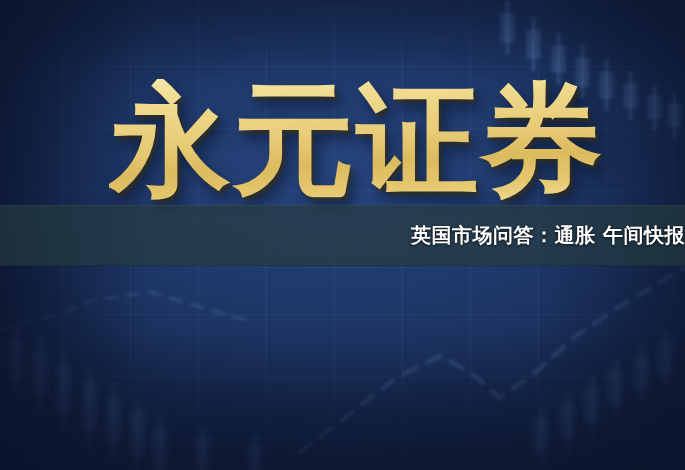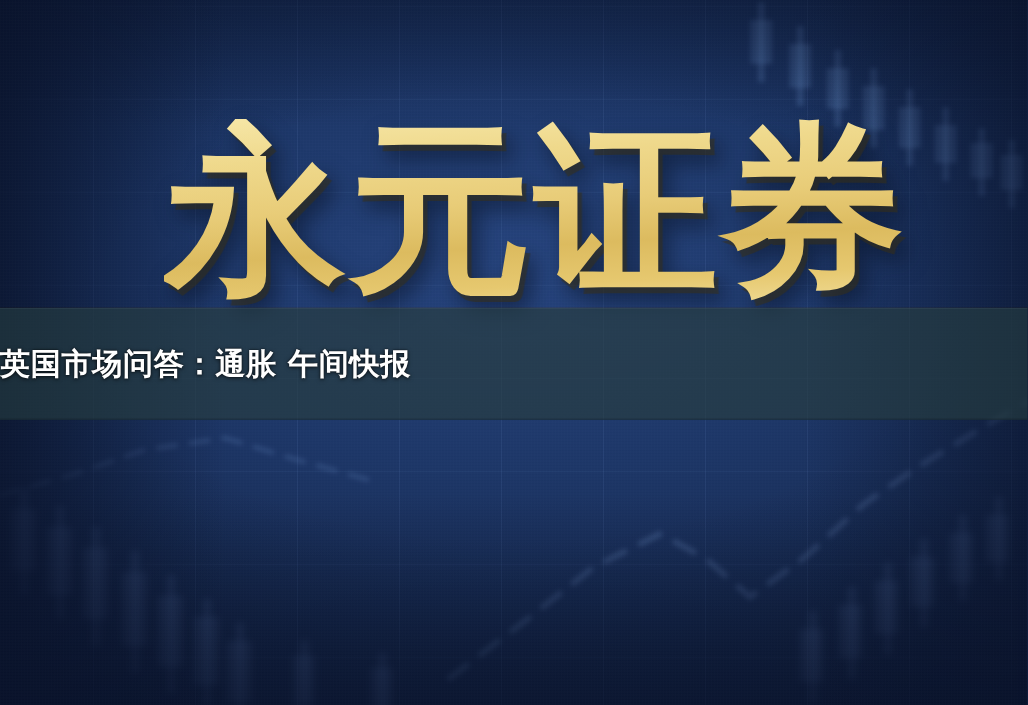--- a/index.html
+++ b/index.html
@@ -74,24 +74,24 @@
     filter:
       drop-shadow(3px 4px 0px rgba(58,48,18,.50))
       drop-shadow(5px 7px 7px rgba(6,14,32,.55));
   }
   .line1{top:79px;font-size:122px;}
   .line2{top:247px;font-size:112px;}
 
   
   .band{
     position:absolute;left:0;right:0;
-    top:205px;height:75px;
+    top:205px;height:61px;
     background:rgba(36,62,70,.62);
     backdrop-filter:saturate(.7);
-    display:flex;align-items:center;justify-content:flex-start;
+    display:flex;align-items:center;justify-content:flex-end;
     box-shadow:inset 0 1px 0 rgba(255,255,255,.045), inset 0 -1px 0 rgba(0,0,0,.18);
   }
   .band-title{
     color:#ffffff;
     font-size:20px;
     font-weight:700;
     letter-spacing:.5px;
     white-space:nowrap;
     text-shadow:0 1px 3px rgba(0,0,0,.65), 0 0 1px rgba(0,0,0,.9);
   }

